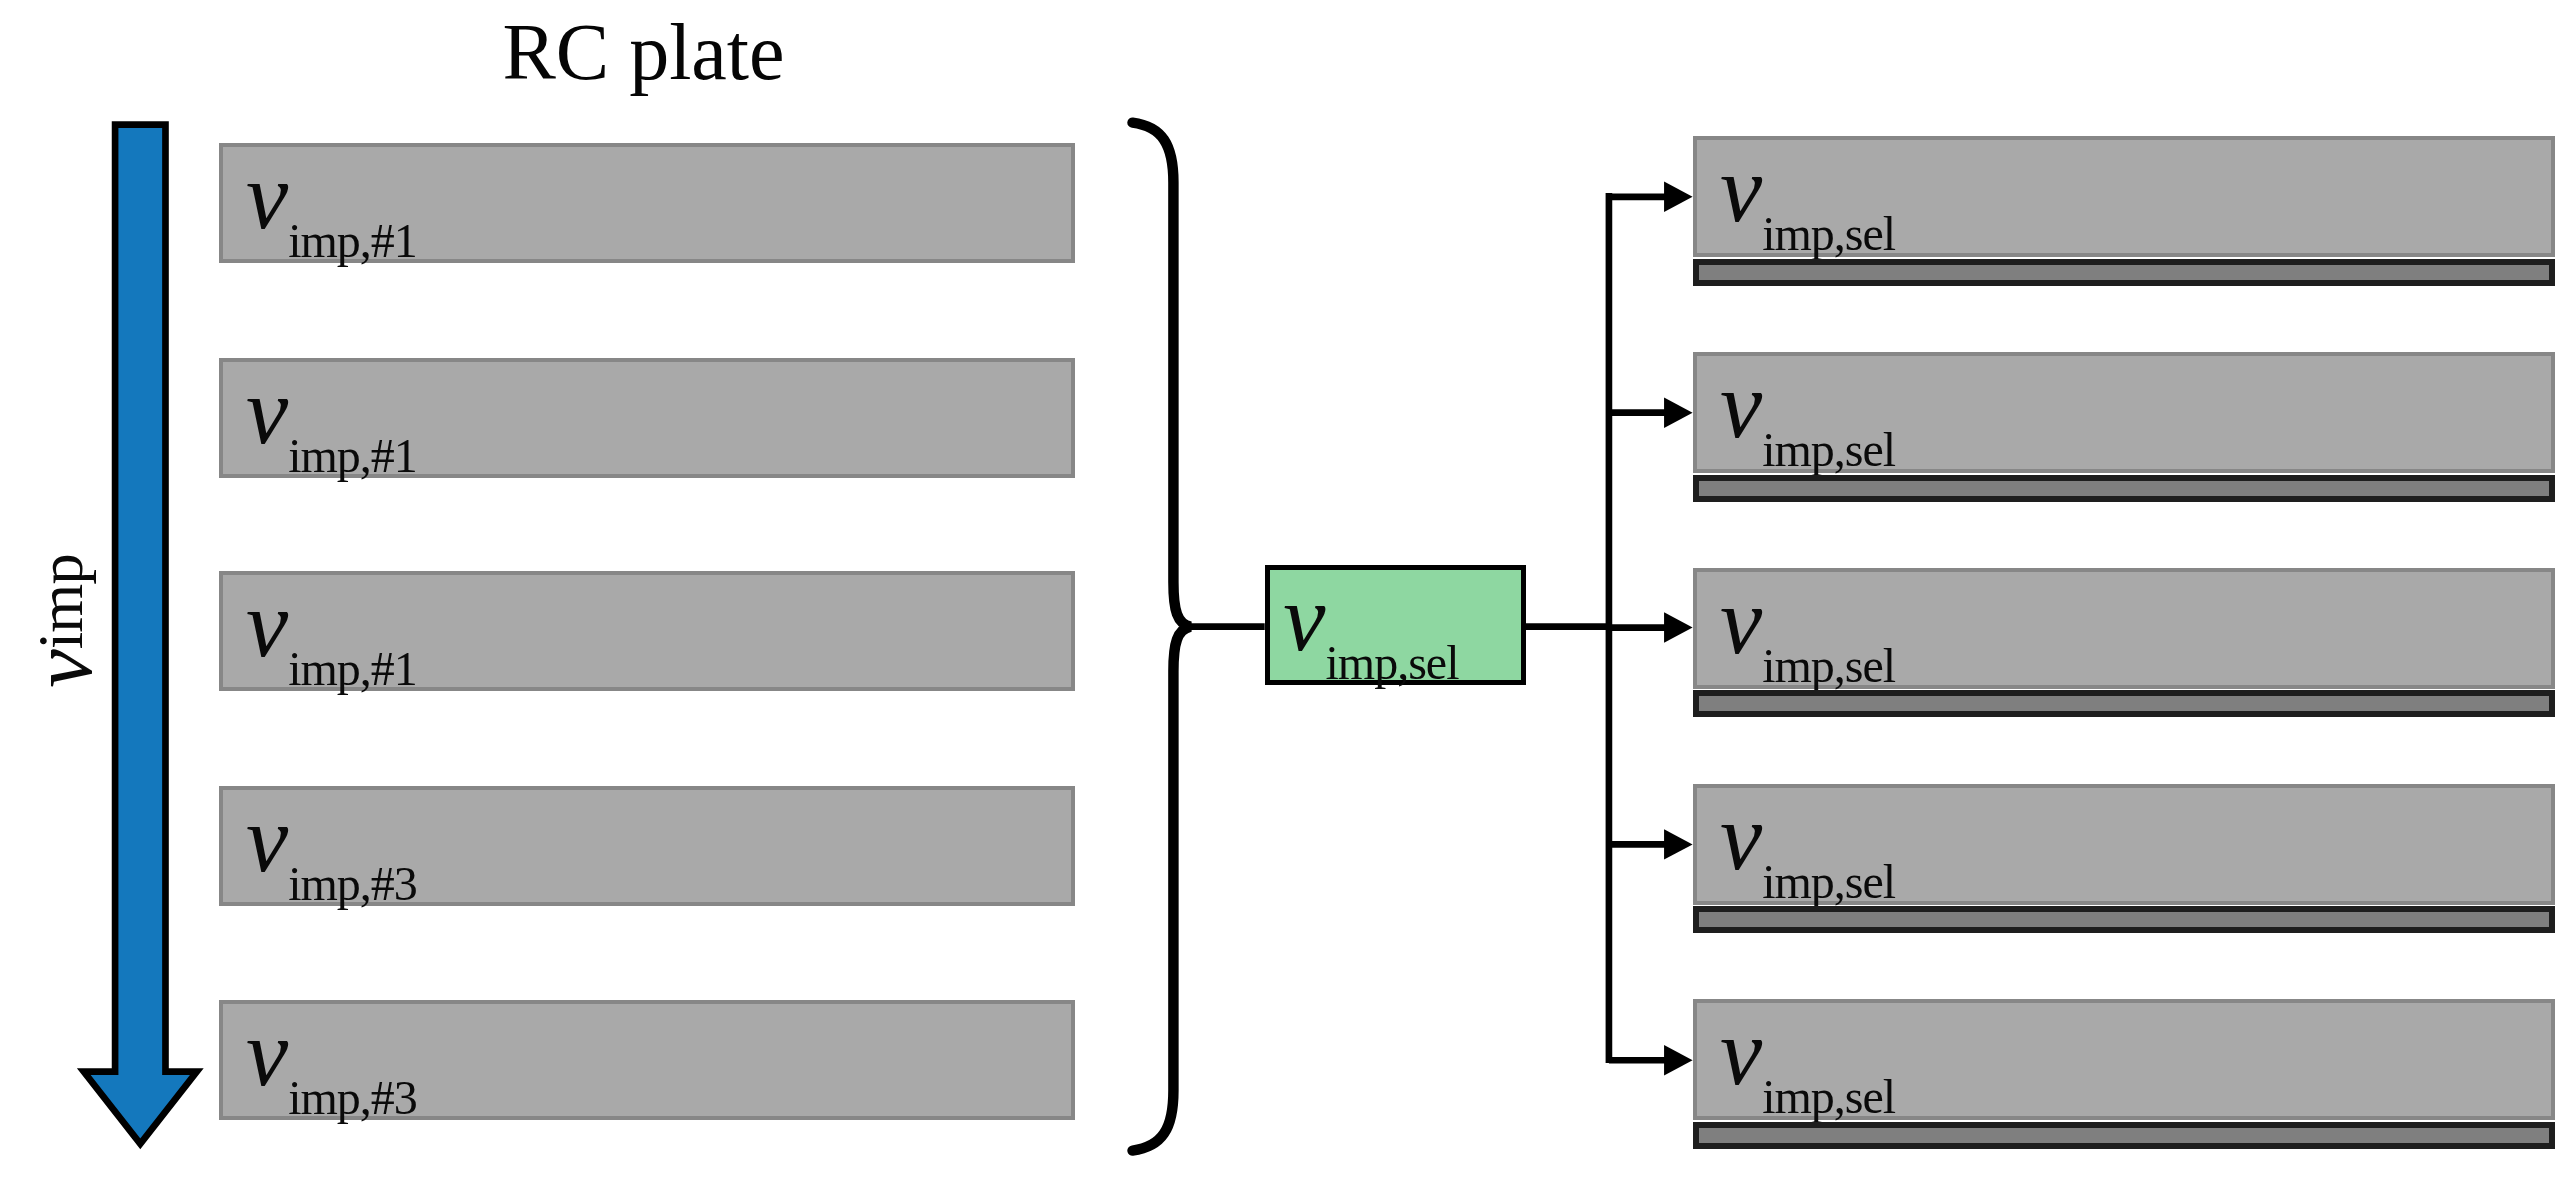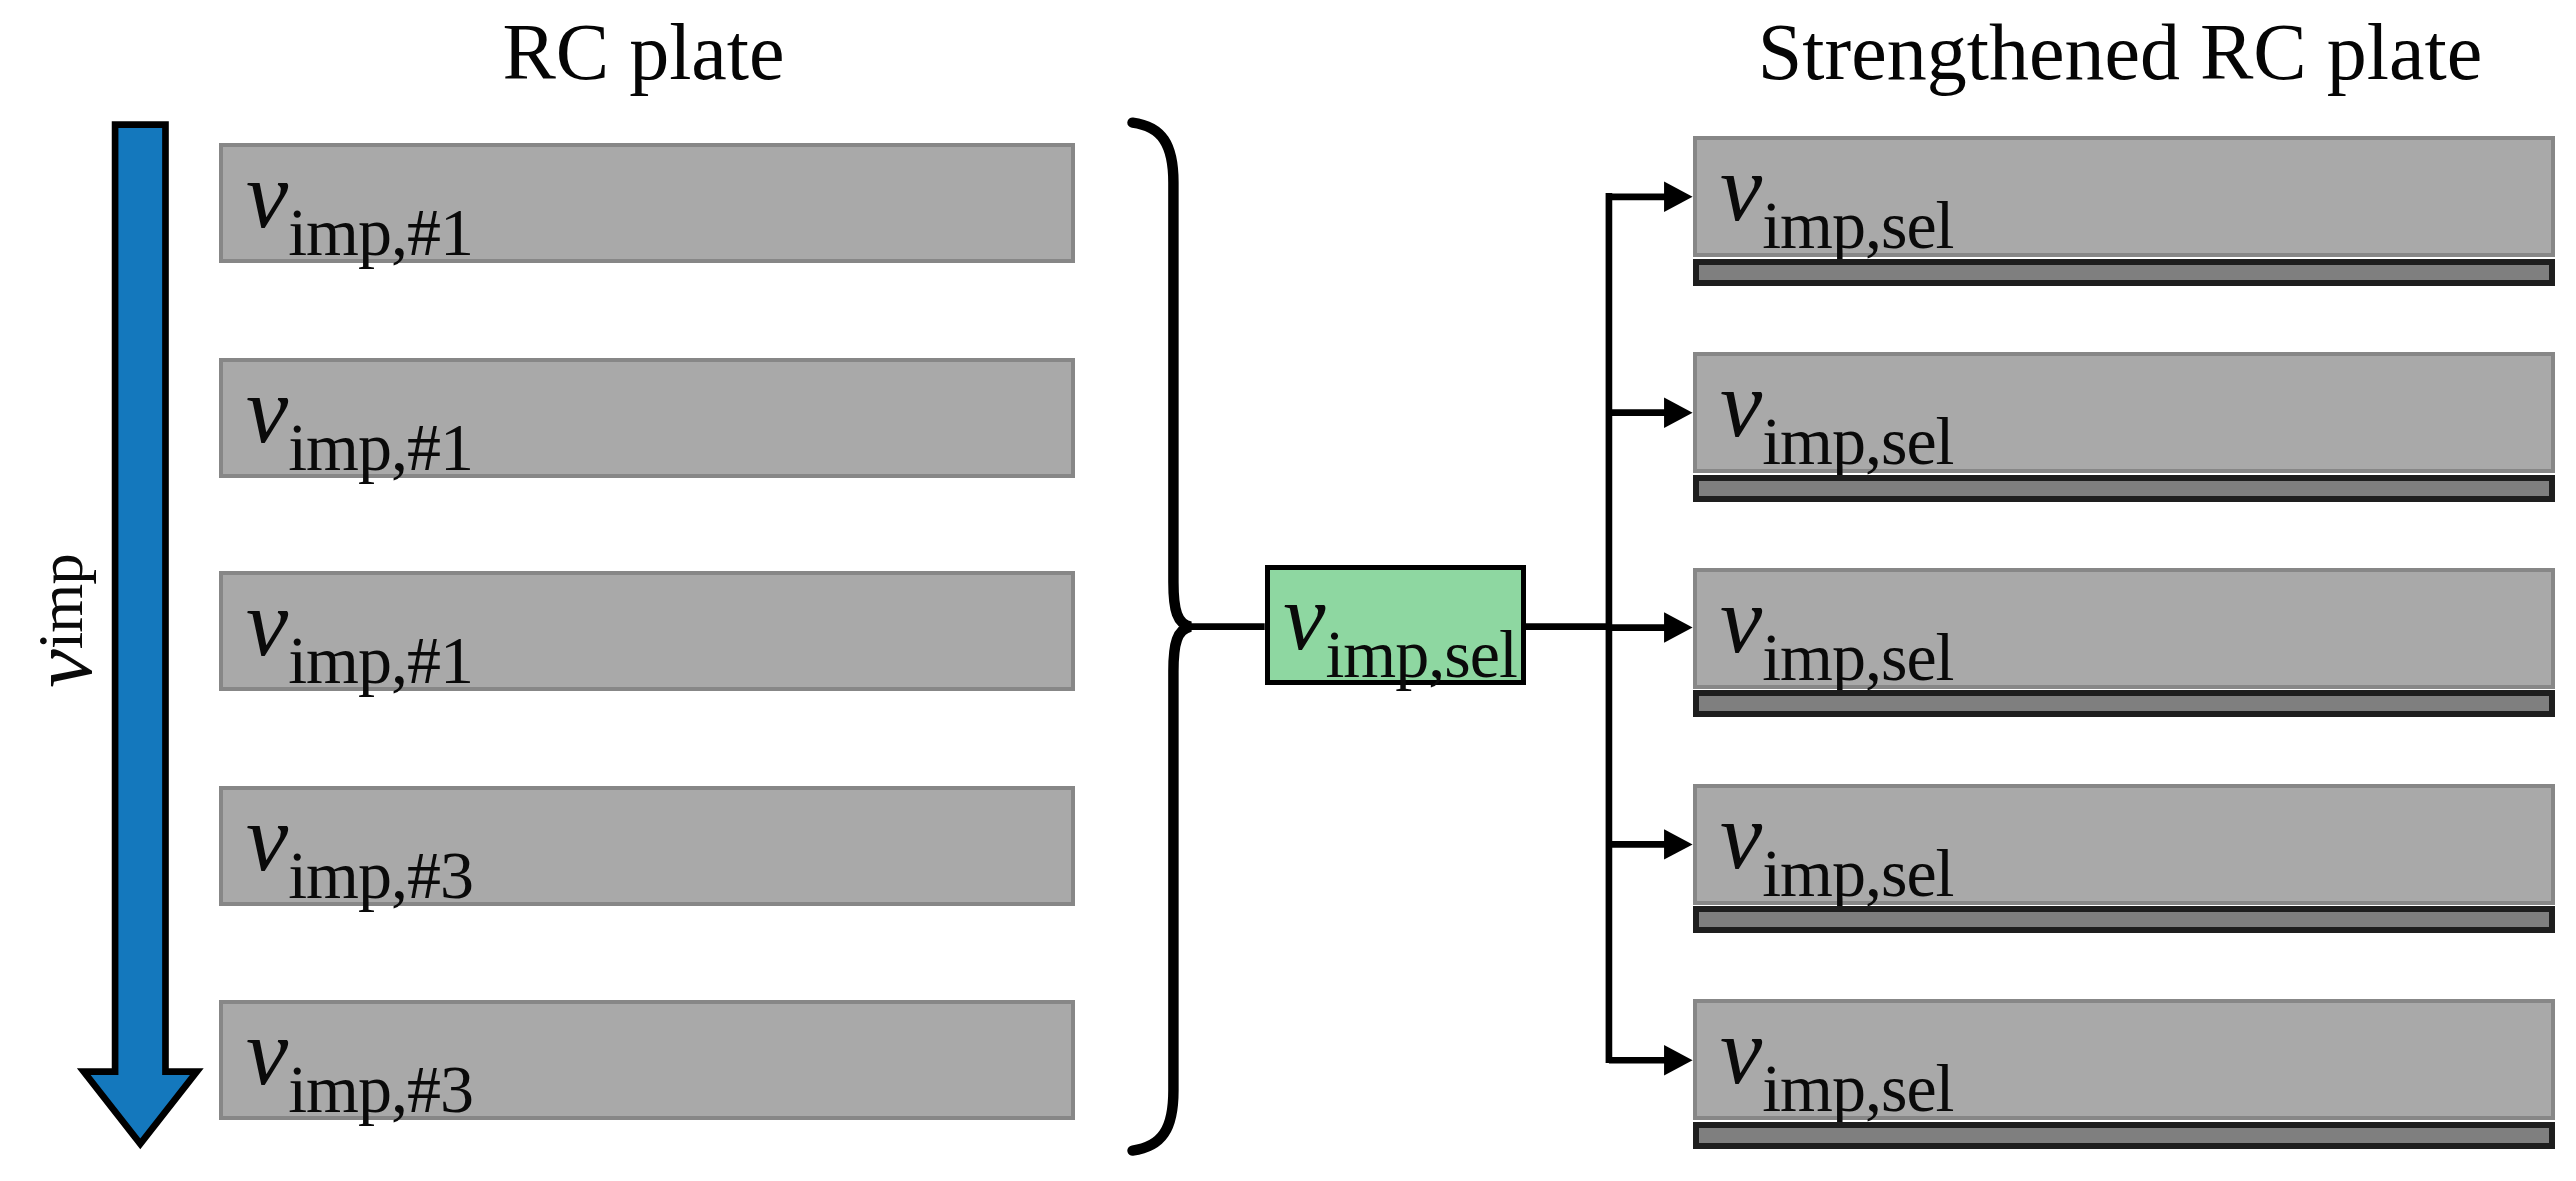--- a/index.html
+++ b/index.html
@@ -44,21 +44,21 @@
     position: absolute;
     left: 23px;
     top: 50%;
     transform: translateY(-50%);
     margin-top: 3.8px;
     line-height: 1;
     white-space: nowrap;
     color: #0a0a0a;
   }
   .mvar { font-style: italic; font-size: 95px; font-family: "Liberation Serif", serif; }
-  .msub { font-size: 68px; vertical-align: -28.5px; letter-spacing: -1px; }
+  .msub { font-size: 48px; vertical-align: -28.5px; letter-spacing: -1px; }
 
   
   .selector {
     position: absolute;
     box-sizing: border-box;
     left: 1265px; top: 565px;
     width: 261px; height: 120px;
     background: #8ed7a1;
     border: 5.7px solid #000;
   }
@@ -87,21 +87,20 @@
     width: 2576px; height: 1181px;
     pointer-events: none;
   }
 </style>
 </head>
 <body>
 
 <div class="canvas">
 
   <div class="title" id="left-title">RC plate</div>
-  <div class="title" id="right-title">Strengthened RC plate</div>
 
   <div class="axis-label">
     <span class="mvar">v</span>
       <span class="msub">imp</span>
   </div>
 
   <div class="plate lplate" style="top:143px">
     <span class="plate-label">
       <span class="mvar">v</span><span class="msub">imp,#1</span>
     </span>

